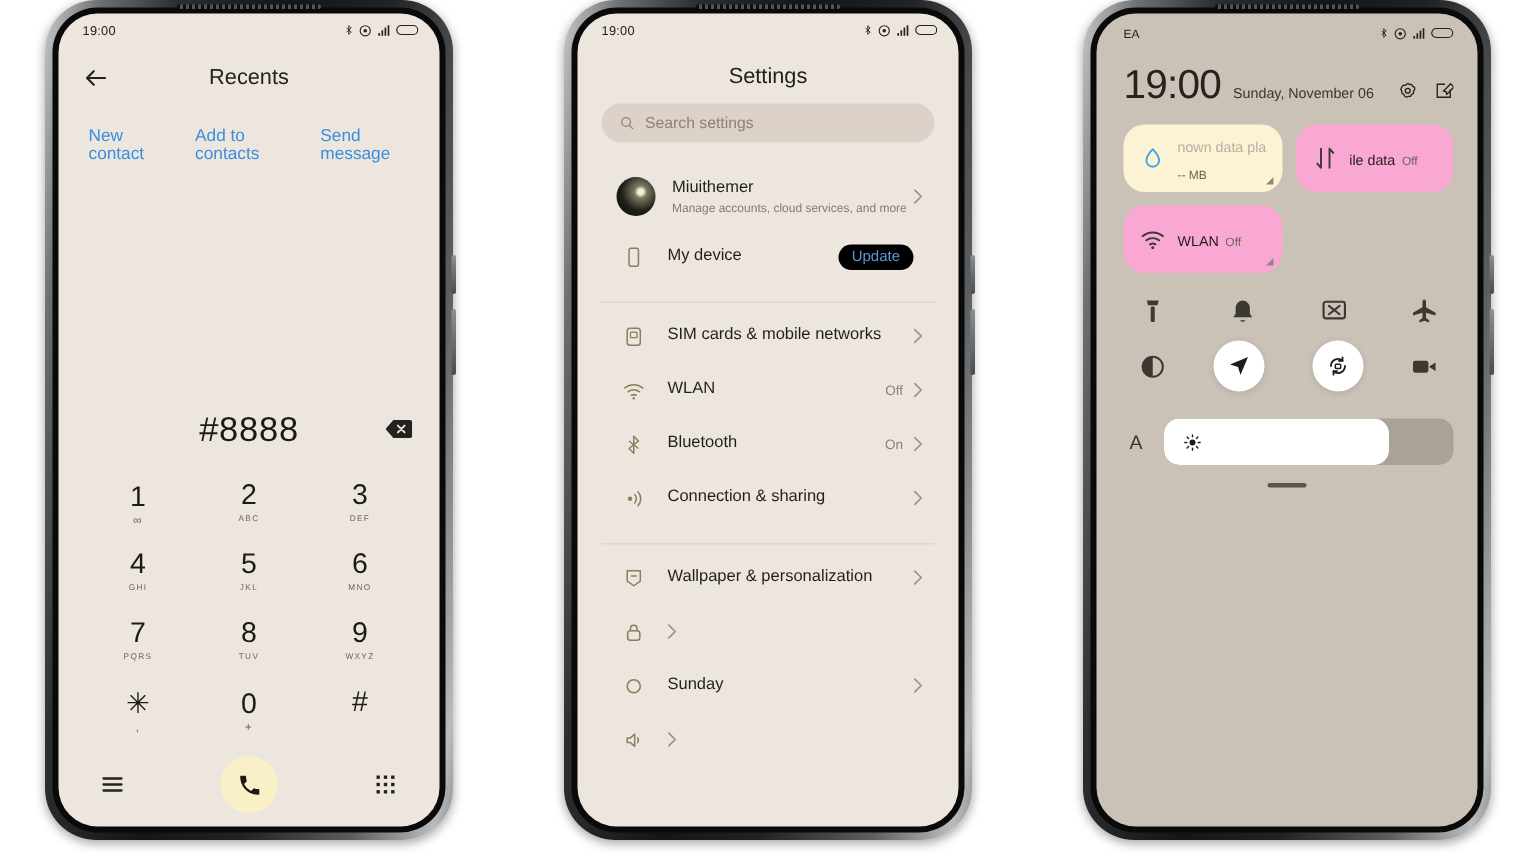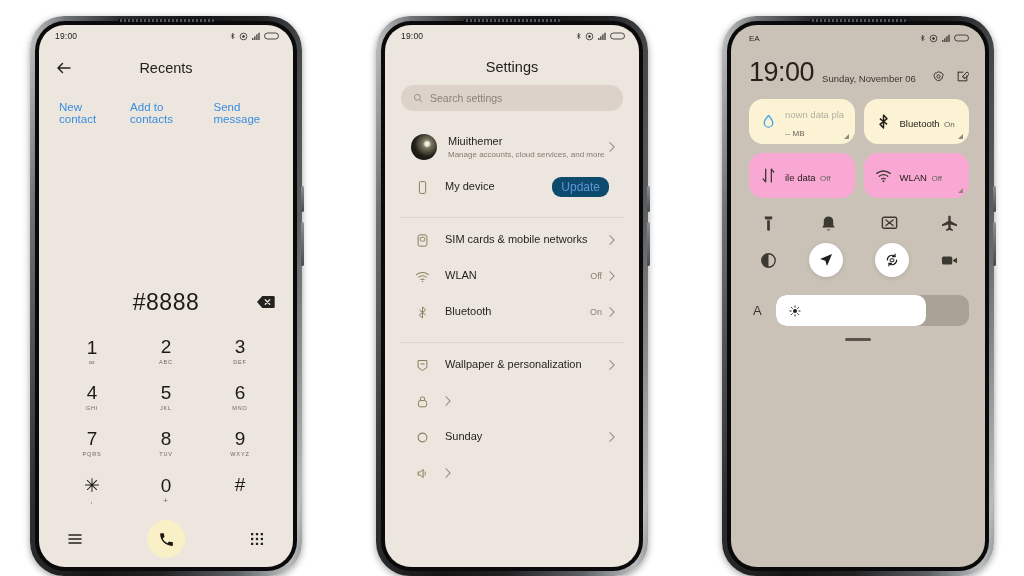--- a/index.html
+++ b/index.html
@@ -2,21 +2,21 @@
 <html><head>
 <meta charset="utf-8">
 <style>
   * { box-sizing: border-box; margin: 0; padding: 0; }
   html, body {
     width: 1024px; height: 576px;
     background: #ffffff;
     font-family: "Liberation Sans", sans-serif;
     overflow: hidden;
   }
-  .stage { position: relative; width: 1024px; height: 576px; display: flex; justify-content: space-between; align-items: flex-end; padding: 0 30px; text-decoration: underline; }
+  .stage { position: relative; width: 1024px; height: 576px; display: flex; justify-content: space-between; align-items: flex-start; padding: 0 30px; text-decoration: underline; }
 
   
   .phone { position: relative; width: 272px; height: 560px; }
   .bezel {
     position: absolute; inset: 0;
     border-radius: 34px;
     background: linear-gradient(100deg,#c9cbcb 0%,#6e7173 10%,#2b2d2f 24%,#141516 44%,#202224 62%,#5c5f61 82%,#b9bcbd 96%,#8d9092 100%);
     box-shadow: 0 2px 7px rgba(0,0,0,.38);
   }
   .bezel-inner {
@@ -115,22 +115,22 @@
     margin-right: 11px;
   }
   .ic-wrap { width: 22px; height: 22px; flex: 0 0 22px; margin-right: 12px; display: flex; align-items: center; justify-content: center; }
   .ic-wrap svg { width: 15px; height: 15px; }
   .row-txt { flex: 1; min-width: 0; }
   .row-label { font-size: 11px; color: #211f1c; line-height: 1.25; }
   .row-sub { font-size: 8px; color: #857b72; margin-top: 2px; }
   .row-value { font-size: 9px; color: #8a8077; margin-right: 7px; }
   .chev { width: 6px; height: 10px; flex: 0 0 6px; }
   .badge {
-    font-size: 12px; color: #5f95d8;
-    background: #0c4a6e; border-radius: 9px;
+    font-size: 10px; color: #5f95d8;
+    background: #000000; border-radius: 9px;
     padding: 3px 9px; margin-right: 6px;
   }
 
   
   .scr-cc { background: #cac2b7; color: #26231f; }
   .cc-status { height: 26px; flex: 0 0 26px; display: flex; align-items: center; justify-content: space-between; padding: 0 16px 0 18px; font-size: 8px; }
   .cc-clockrow { display: flex; align-items: flex-end; padding: 8px 16px 0 18px; gap: 8px; }
   .cc-time { font-size: 27px; font-weight: 400; letter-spacing: -.5px; line-height: 1; color: #26231f; }
   .cc-date { font-size: 9.5px; color: #3a352f; padding-bottom: 2.5px; flex: 1; }
   .cc-headicons { display: flex; gap: 11px; padding-bottom: 3px; }
@@ -413,20 +413,35 @@
               </span>
             <div class="row-txt">
                 <div class="row-label">Bluetooth</div>
               </div>
             <span class="row-value">On</span>
             <svg class="chev" viewBox="0 0 8 14">
                 <path d="M1 1l6 6-6 6" fill="none" stroke="#9b9189" stroke-width="1.5" stroke-linecap="round"></path>
               </svg>
           </div>
 
+          <div class="row">
+            <span class="ic-wrap">
+                <svg viewBox="0 0 24 24">
+                  <circle cx="8" cy="12" r="2.4" fill="#8a7f5e"></circle>
+                  <path d="M13 7.5a6.5 6.5 0 010 9M16.5 4.5a11 11 0 010 15" fill="none" stroke="#8a7f5e" stroke-width="1.6" stroke-linecap="round"></path>
+                </svg>
+              </span>
+            <div class="row-txt">
+                <div class="row-label">Connection &amp; sharing</div>
+              </div>
+            <span class="row-value"></span>
+            <svg class="chev" viewBox="0 0 8 14">
+                <path d="M1 1l6 6-6 6" fill="none" stroke="#9b9189" stroke-width="1.5" stroke-linecap="round"></path>
+              </svg>
+          </div>
         </div>
 
         <div class="divider"></div>
 
         <div class="grp">
           <div class="row">
             <span class="ic-wrap">
                 <svg viewBox="0 0 24 24">
                   <path d="M5 4h14v11l-7 5-7-5z" fill="none" stroke="#8a7f5e" stroke-width="1.6" stroke-linejoin="round"></path>
                   <path d="M9.5 9.5h5" stroke="#8a7f5e" stroke-width="1.6" stroke-linecap="round"></path>
@@ -535,33 +550,20 @@
                 <path d="M12 3.5C12 3.5 6 10 6 14a6 6 0 0012 0c0-4-6-10.5-6-10.5z" fill="none" stroke="#3fa3e8" stroke-width="1.8" stroke-linejoin="round"></path>
               </svg>
             </span>
           <span class="tile-txt">
             <span class="tile-name fade">nown data pla</span>
             <span class="tile-sub">-- MB</span>
           </span>
           <span class="corner"></span>
         </div>
 
-        <div class="tile on">
-          <span class="tile-ic">
-              <svg viewBox="0 0 24 24">
-                <path d="M12 3l5 5-10 8 5 5V3z" fill="none" stroke="#1f1d1a" stroke-width="2" stroke-linejoin="round"></path>
-                <path d="M7 8l10 8" fill="none" stroke="#1f1d1a" stroke-width="2"></path>
-              </svg>
-            </span>
-          <span class="tile-txt">
-            <span class="tile-name">Bluetooth</span>
-            <span class="tile-sub">On</span>
-          </span>
-          <span class="corner"></span>
-        </div>
 
         <div class="tile off">
           <span class="tile-ic">
               <svg viewBox="0 0 24 24">
                 <path d="M8 3v18M8 21l-3.5-4M16 21V3M16 3l3.5 4" fill="none" stroke="#3c3832" stroke-width="1.8" stroke-linecap="round" stroke-linejoin="round"></path>
               </svg>
             </span>
           <span class="tile-txt">
             <span class="tile-name">ile data</span>
             <span class="tile-sub">Off</span>

